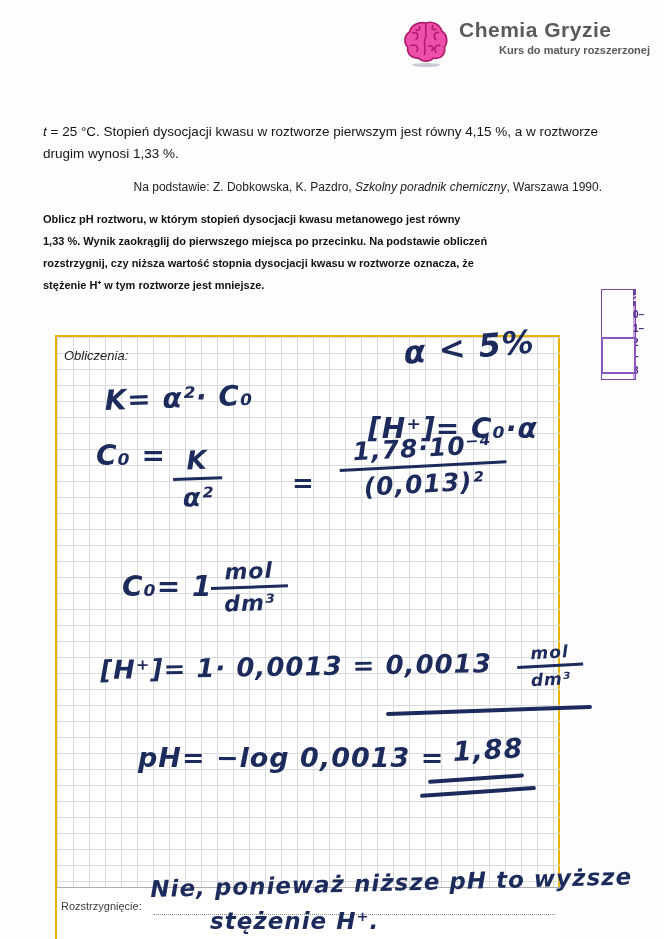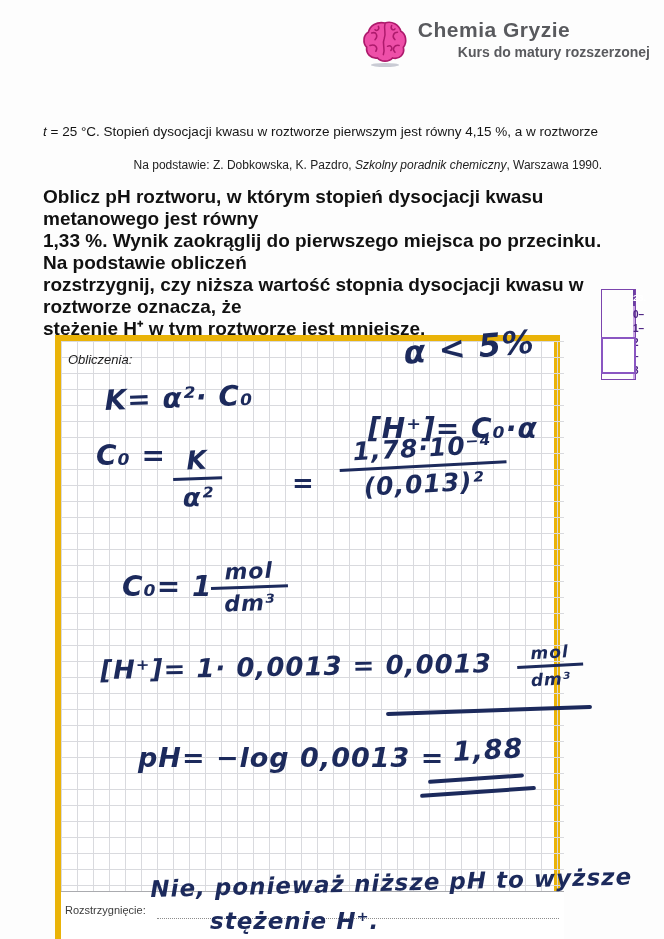--- a/index.html
+++ b/index.html
@@ -5,44 +5,44 @@
   html,body{margin:0;padding:0;}
   body{background:#ffffff;font-family:"Liberation Sans", sans-serif;}
   .page{position:relative;width:664px;height:939px;background:#fdfdfd;overflow:hidden;}
 
   
   .logo{position:absolute;top:18px;right:14px;display:flex;align-items:flex-start;gap:8px;}
   .logo-art{position:relative;width:50px;height:50px;}
   .logo-shadow{position:absolute;left:11px;top:45px;width:28px;height:4px;border-radius:50%;background:#c9cbd4;}
   .brand-text{display:flex;flex-direction:column;}
   .brand-name{font-size:21px;font-weight:bold;color:#595a5e;letter-spacing:0.5px;line-height:24px;}
-  .brand-tagline{font-size:14px;font-weight:bold;color:#595a5e;margin-top:2px;padding-left:40px;}
+  .brand-tagline{font-size:11px;font-weight:bold;color:#595a5e;margin-top:2px;padding-left:40px;}
 
   
   .task{position:absolute;left:43px;top:118px;width:562px;}
   .task-title{display:block;background:#c7aed9;font-size:13.5px;font-weight:bold;color:#111;
               padding:2px 6px 2px 4px;width:556px;}
   .task-par{font-size:13.5px;color:#151515;line-height:22px;margin-top:3px;}
   .task-par .tline{white-space:nowrap;}
   .ital{font-style:italic;}
   .task-source{font-size:12px;color:#222;text-align:right;margin-top:15px;padding-right:3px;}
-  .task-instr{font-size:19px;font-weight:bold;color:#111;line-height:22px;margin-top:14px;}
+  .task-instr{font-size:11px;font-weight:bold;color:#111;line-height:22px;margin-top:14px;}
 
   
   .score-box{position:absolute;left:601px;top:289px;width:35px;border:1px solid #7b44ad;box-sizing:border-box;padding-left:31px;}
   .score-head{background:#6b3fa2;color:#ffffff;font-size:9.5px;font-weight:bold;text-align:center;
               line-height:16px;height:16px;}
   .score-scale{background:#c9a7e3;color:#4b2182;font-size:10px;font-weight:bold;text-align:center;
                line-height:14px;padding:2px 0 1px 0;}
   .score-cell{position:absolute;left:601px;top:337px;width:35px;height:37px;background:#ffffff;
               border:2px solid #8a56c2;box-sizing:border-box;}
 
   
   .worksheet{position:absolute;left:55px;top:335px;width:505px;height:604px;
-             border:6px solid #eab308;box-sizing:border-box;background:#ffffff;}
+             border:2px solid #eab308;box-sizing:border-box;background:#ffffff;}
   .grid-area{position:absolute;left:0;top:0;width:503px;height:550px;
     background-image:linear-gradient(to right,#d9dade 1px,transparent 1px),
                      linear-gradient(to bottom,#d9dade 1px,transparent 1px);
     background-size:16px 16px;}
   .calc-label{position:absolute;left:7px;top:11px;font-size:13px;font-style:italic;color:#1d1d1d;}
   .decision-strip{position:absolute;left:0;top:550px;width:503px;height:54px;background:#ffffff;
                   border-top:1px solid #aaabaf;}
   .decision-label{position:absolute;left:4px;top:12px;font-size:11px;color:#3c3c3c;}
   .dotted-line{position:absolute;left:96px;top:26px;width:402px;border-bottom:1.6px dotted #8c8c8c;}
 
@@ -82,20 +82,21 @@
     </div>
     <div class="brand-text">
       <span class="brand-name">Chemia Gryzie</span>
       <span class="brand-tagline">Kurs do matury rozszerzonej</span>
     </div>
   </div>
 
   <div class="task">
     <div class="task-par">
       <div class="tline"><span class="ital">t</span><span> = 25 °C. Stopień dysocjacji kwasu w roztworze pierwszym jest równy 4,15 %, a w roztworze</span></div>
+      <div class="tline">drugim wynosi 1,33 %.</div>
     </div>
     <div class="task-source">
       <span>Na podstawie: Z. Dobkowska, K. Pazdro, </span><span class="ital">Szkolny poradnik chemiczny</span><span>, Warszawa 1990.</span>
     </div>
     <div class="task-instr">
       <div class="tline">Oblicz pH roztworu, w którym stopień dysocjacji kwasu metanowego jest równy</div>
       <div class="tline">1,33 %. Wynik zaokrąglij do pierwszego miejsca po przecinku. Na podstawie obliczeń</div>
       <div class="tline">rozstrzygnij, czy niższa wartość stopnia dysocjacji kwasu w roztworze oznacza, że</div>
       <div class="tline">stężenie H⁺ w tym roztworze jest mniejsze.</div>
     </div>

